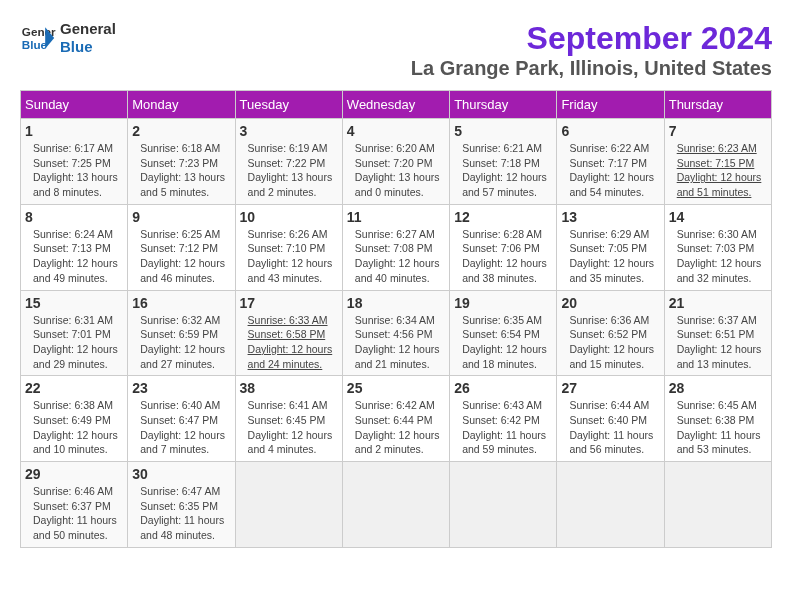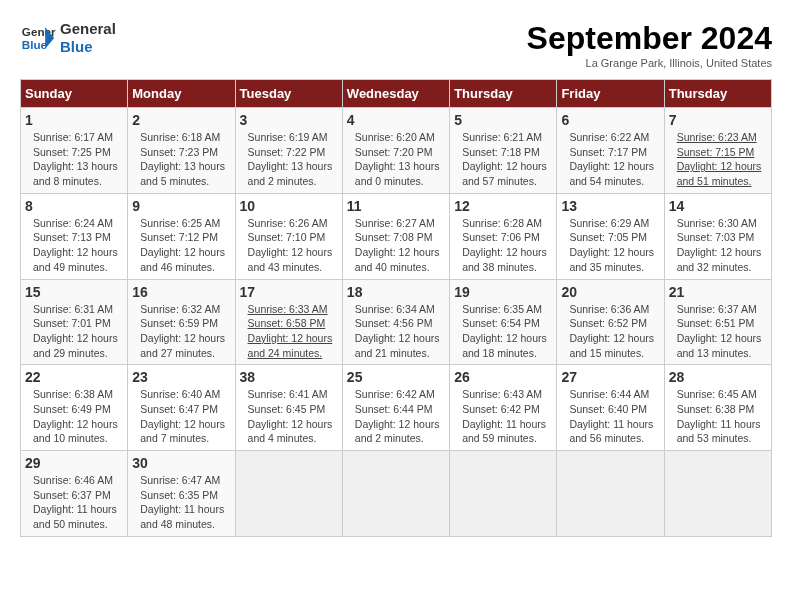--- a/index.html
+++ b/index.html
@@ -24,39 +24,39 @@
     .logo-icon {
       width: 36px;
       height: 36px;
     }
     .title-block {
       text-align: right;
     }
     .title-block h1 {
       font-size: 32px;
       font-weight: bold;
-      color: #000000;
+      color: #6d28d9;
     }
     .title-block h2 {
-      font-size: 11px;
-      font-weight: normal;
+      font-size: 20px;
+      font-weight: bold;
       color: #555;
     }
     table {
       width: 100%;
       border-collapse: collapse;
       font-size: 11px;
     }
     thead tr th {
-      background-color: #7f1d1d;
+      background-color: #a21caf;
       color: #fff;
       padding: 6px 4px;
       text-align: left;
       font-size: 13px;
-      font-weight: bold;
+      font-weight: normal;
       border: 1px solid #ccc;
     }
     tbody tr td {
       border: 1px solid #ccc;
       padding: 4px 4px;
       vertical-align: top;
       width: calc(100% / 7);
       background: #fff;
     }
     tbody tr:nth-child(odd) td {

